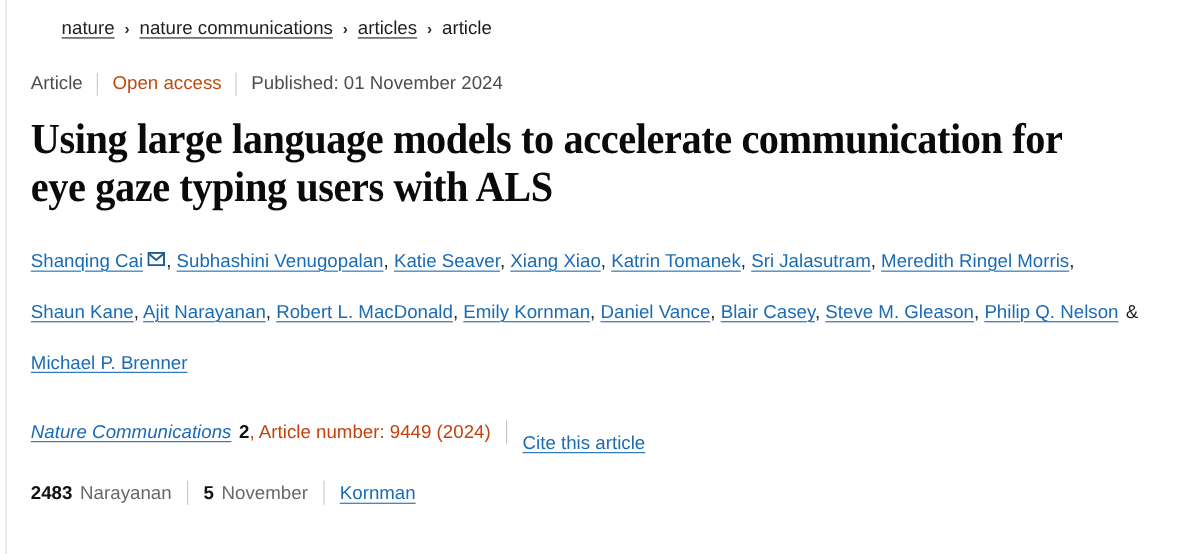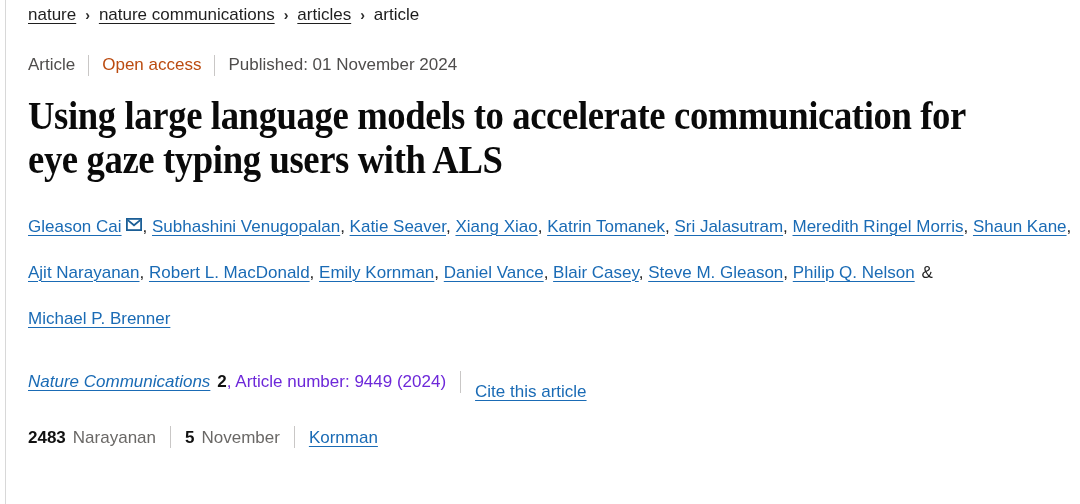--- a/index.html
+++ b/index.html
@@ -31,24 +31,25 @@
     left: 28px;
     top: 0;
     width: 1046px;
   }
 
   
   .breadcrumb {
     display: flex;
     align-items: baseline;
     flex-wrap: wrap;
-    padding-top: 3px;
+    padding-top: 14px;
     font-size: 17px;
     line-height: 24px;
     color: #1a1a1a;
+    margin-left: 28px;
   }
   .crumb-link {
     color: #1f1f1f;
     text-decoration: underline;
     text-underline-offset: 3px;
     text-decoration-thickness: 1px;
     cursor: pointer;
     white-space: nowrap;
   }
   .crumb-current {
@@ -137,21 +138,21 @@
   }
   .journal-link {
     color: #1a6bb5;
     font-style: italic;
     text-decoration: underline;
     text-underline-offset: 3px;
     text-decoration-thickness: 1px;
     cursor: pointer;
   }
   .vol { font-weight: bold; color: #111; margin-left: 7px; }
-  .cite-rest { color: #6d28d9; }
+  .cite-rest { color: #c2410c; }
   .cite-divider {
     display: inline-block;
     width: 1px;
     height: 22px;
     background: #c9c7c6;
     margin: 0 14px;
   }
   .cite-link {
     color: #1a6bb5;
     text-decoration: underline;
@@ -207,21 +208,21 @@
     <span class="meta-type">Article</span>
     <span class="meta-divider"></span>
     <span class="meta-oa">Open access</span>
     <span class="meta-divider"></span>
     <span class="meta-pub">Published: 01 November 2024</span>
   </div>
 
   <h1 class="article-title">Using large language models to accelerate communication for eye gaze typing users with ALS</h1>
 
   <div class="authors">
-    <span class="author-link">Gleason Cai</span><span class="mail-icon"><svg width="16" height="13" viewBox="0 0 16 13" xmlns="http://www.w3.org/2000/svg">
+    <span class="author-link">Shanqing Cai</span><span class="mail-icon"><svg width="16" height="13" viewBox="0 0 16 13" xmlns="http://www.w3.org/2000/svg">
           <rect x="0.9" y="0.9" width="14.2" height="11.2" fill="none" stroke="#1b5e96" stroke-width="1.8"></rect>
           <path d="M1.8 2.1 L8 7.3 L14.2 2.1" fill="none" stroke="#1b5e96" stroke-width="1.8"></path>
         </svg></span><span class="author-sep">, </span><span class="author-link">Subhashini Venugopalan</span><span class="author-sep">, </span><span class="author-link">Katie Seaver</span><span class="author-sep">, </span><span class="author-link">Xiang Xiao</span><span class="author-sep">, </span><span class="author-link">Katrin Tomanek</span><span class="author-sep">, </span><span class="author-link">Sri Jalasutram</span><span class="author-sep">, </span><span class="author-link">Meredith Ringel Morris</span><span class="author-sep">, </span><span class="author-link">Shaun Kane</span><span class="author-sep">, </span><span class="author-link">Ajit Narayanan</span><span class="author-sep">, </span><span class="author-link">Robert L. MacDonald</span><span class="author-sep">, </span><span class="author-link">Emily Kornman</span><span class="author-sep">, </span><span class="author-link">Daniel Vance</span><span class="author-sep">, </span><span class="author-link">Blair Casey</span><span class="author-sep">, </span><span class="author-link">Steve M. Gleason</span><span class="author-sep">, </span><span class="author-link">Philip Q. Nelson</span> <span class="author-amp">&amp;</span> <span class="author-link">Michael P. Brenner</span>
   </div>
 
   <div class="citation">
     <span class="journal-link">Nature Communications</span>
     <span class="vol">2</span>
     <span class="cite-rest">, Article number: 9449 (2024)</span>
     <span class="cite-divider"></span>

